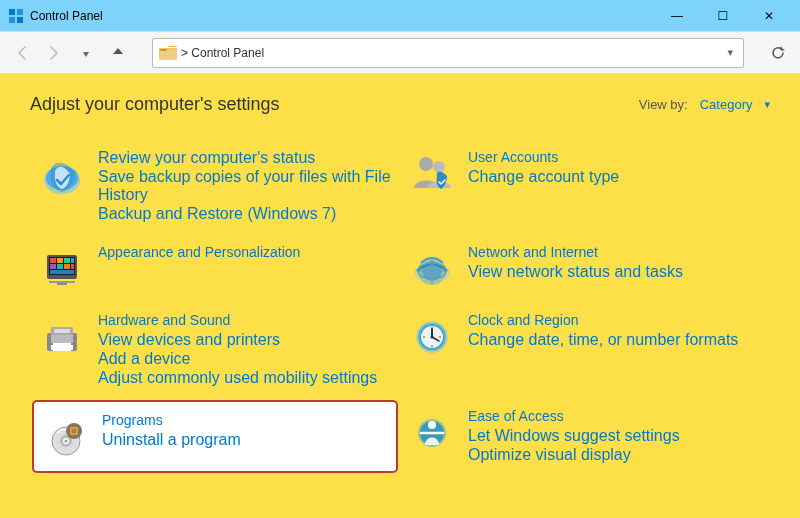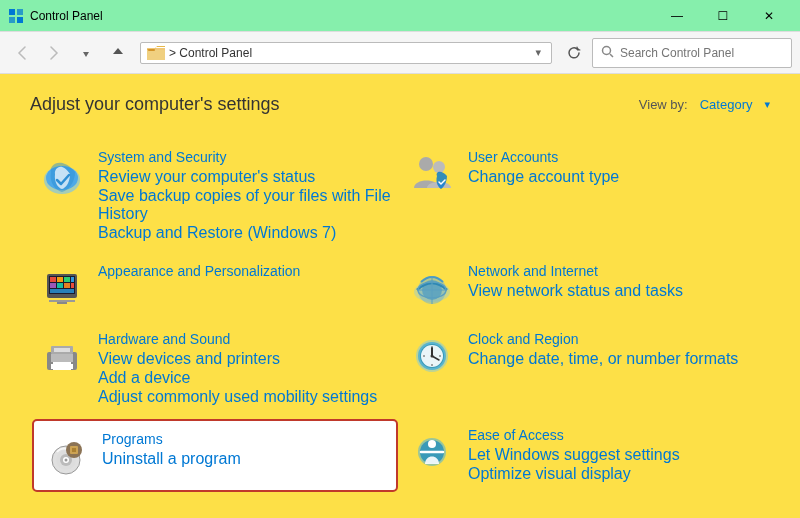--- a/index.html
+++ b/index.html
@@ -6,21 +6,21 @@
     body {
       font-family: 'Segoe UI', Arial, sans-serif;
       background: #f0f0f0;
       width: 800px;
       height: 518px;
       overflow: hidden;
     }
 
     
     .titlebar {
-      background: #86efac;
+      background: #7dd3fc;
       height: 32px;
       display: flex;
       align-items: center;
       padding: 0 8px;
       border-bottom: 1px solid #ddd;
       user-select: none;
     }
     .titlebar-icon {
       width: 16px;
       height: 16px;
@@ -71,28 +71,28 @@
       display: flex;
       align-items: center;
       justify-content: center;
       color: #666;
       font-size: 13px;
     }
     .nav-btn.disabled { color: #bbb; cursor: default; }
 
     .address-bar {
       flex: 1;
-      height: 22px;
+      height: 30px;
       border: 1px solid #bbb;
       background: white;
       display: flex;
       align-items: center;
       padding: 0 6px;
       border-radius: 2px;
-      margin: 0 4px;
+      margin: 0 16px;
     }
     .address-folder-icon {
       width: 18px;
       height: 18px;
       margin-right: 4px;
       flex-shrink: 0;
     }
     .address-text {
       font-size: 12px;
       color: #333;
@@ -285,29 +285,20 @@
     <span class="address-chevron">▾</span>
   </div>
 
   <button class="refresh-btn">
     <svg width="14" height="14" viewBox="0 0 14 14" fill="none" stroke="#555" stroke-width="1.5" stroke-linecap="round">
       <path d="M12 7A5 5 0 1 1 9.5 2.5"></path>
       <polyline points="10,1 10,4 13,4" fill="#555" stroke="#555" stroke-width="1"></polyline>
     </svg>
   </button>
 
-  <div class="search-box">
-    <span class="search-icon-span">
-      <svg width="13" height="13" viewBox="0 0 13 13" fill="none" stroke="#888" stroke-width="1.5">
-        <circle cx="5.5" cy="5.5" r="4"></circle>
-        <line x1="9" y1="9" x2="12" y2="12"></line>
-      </svg>
-    </span>
-    <input class="search-input" type="text" placeholder="Search Control Panel" style="">
-  </div>
 </div>
 
 <div class="main">
   <div class="page-header">
     <h1 class="page-title">Adjust your computer's settings</h1>
     <div class="view-by">
       <span class="view-by-label">View by:</span>
       <span class="view-by-value">Category</span>
       <span class="view-by-chevron">▾</span>
     </div>
@@ -319,21 +310,20 @@
       <div class="cp-icon">
         <svg width="46" height="46" viewBox="0 0 46 46">
           <ellipse cx="23" cy="30" rx="18" ry="14" fill="#6dbfff" opacity="0.6"></ellipse>
           <ellipse cx="23" cy="28" rx="16" ry="12" fill="#4da9e8"></ellipse>
           <path d="M12 22 C10 14, 23 6, 36 22 C36 32, 30 40, 23 42 C16 40, 10 32, 12 22z" fill="#2e8fd4" opacity="0.5"></path>
           <path d="M16 24 C15 18, 23 11, 31 24 C31 32, 27 38, 23 39 C19 38, 15 32, 16 24z" fill="#fff" opacity="0.7"></path>
           <path d="M18 30l4 4 8-9" stroke="#2e8fd4" stroke-width="2.5" fill="none" stroke-linecap="round" stroke-linejoin="round"></path>
         </svg>
       </div>
       <div class="cp-text">
-        <div class="cp-title">System and Security</div>
         <a class="cp-link">Review your computer's status</a>
         <a class="cp-link">Save backup copies of your files with File History</a>
         <a class="cp-link">Backup and Restore (Windows 7)</a>
       </div>
     </div>
 
     <div class="cp-item">
       <div class="cp-icon">
         <svg width="46" height="46" viewBox="0 0 46 46">
 

